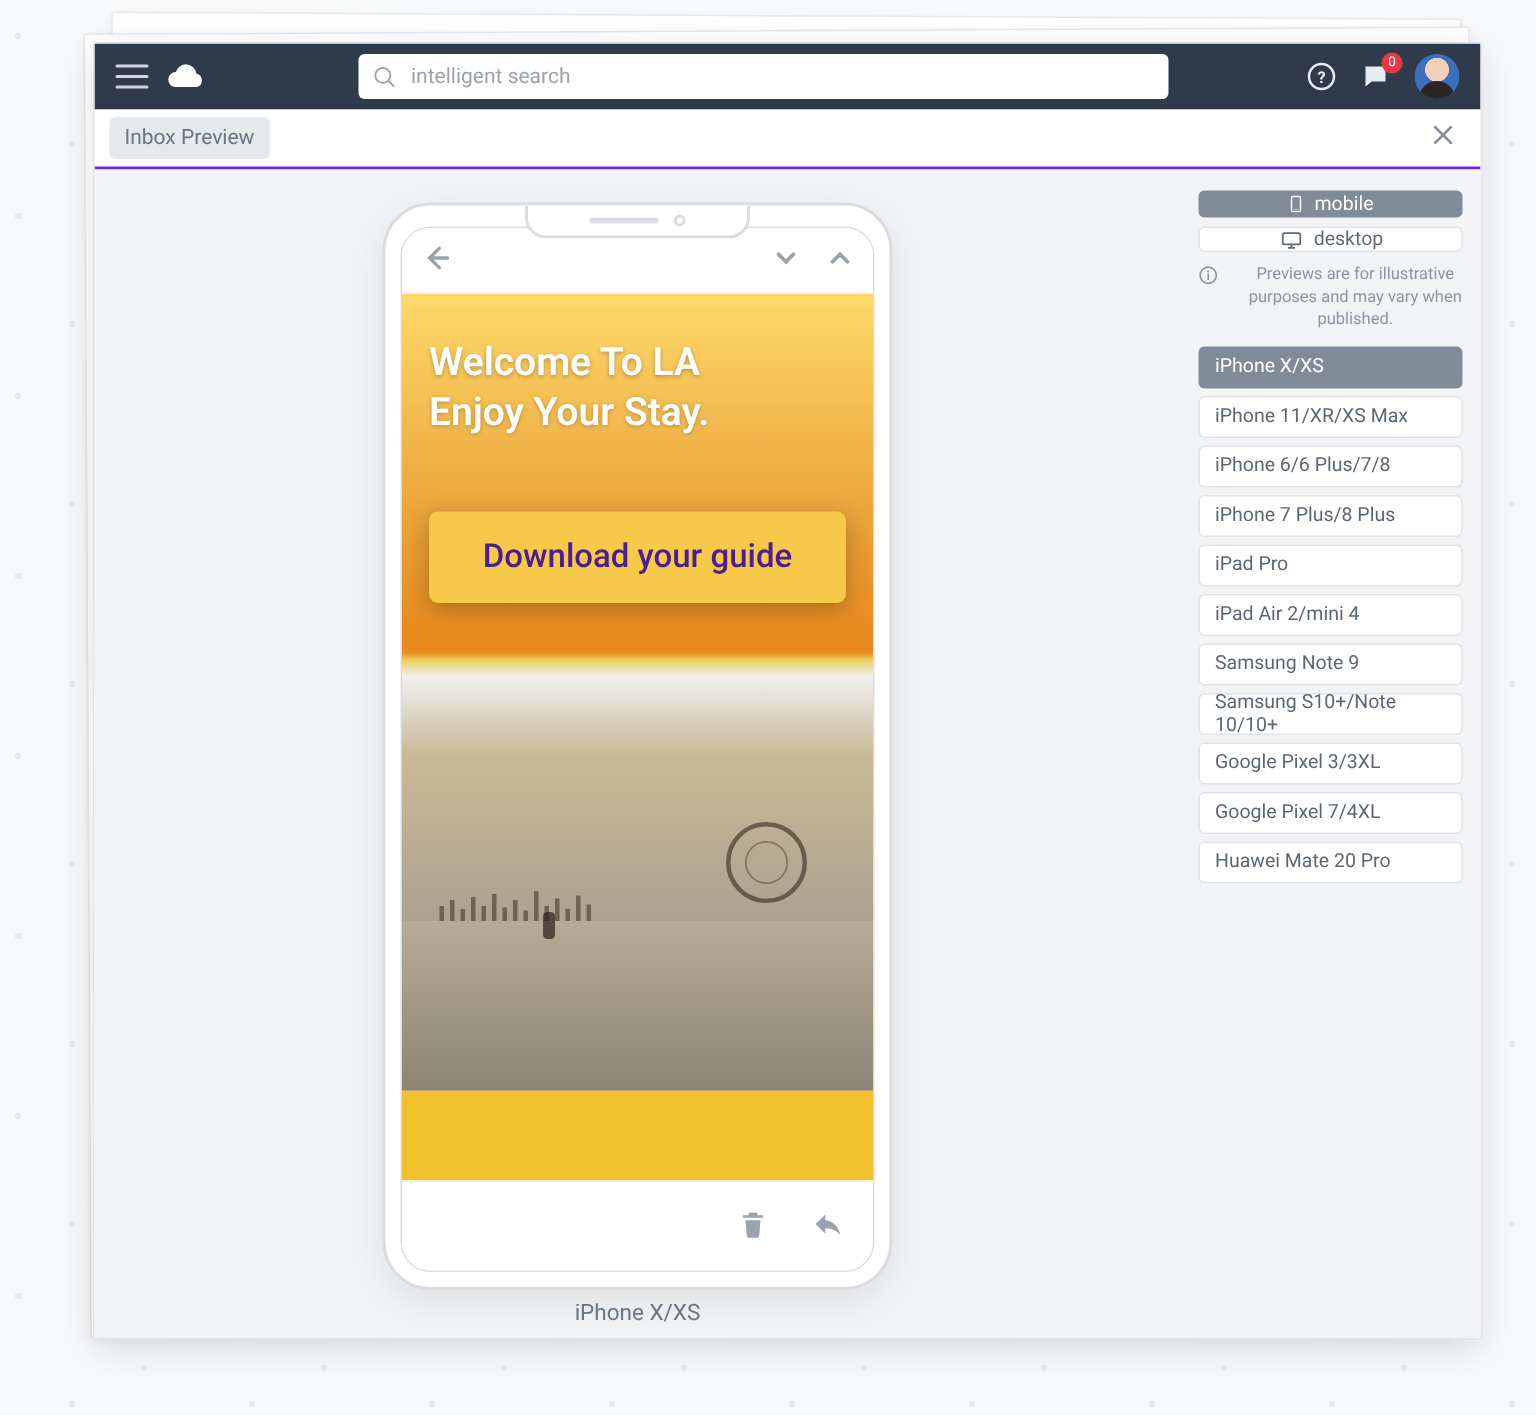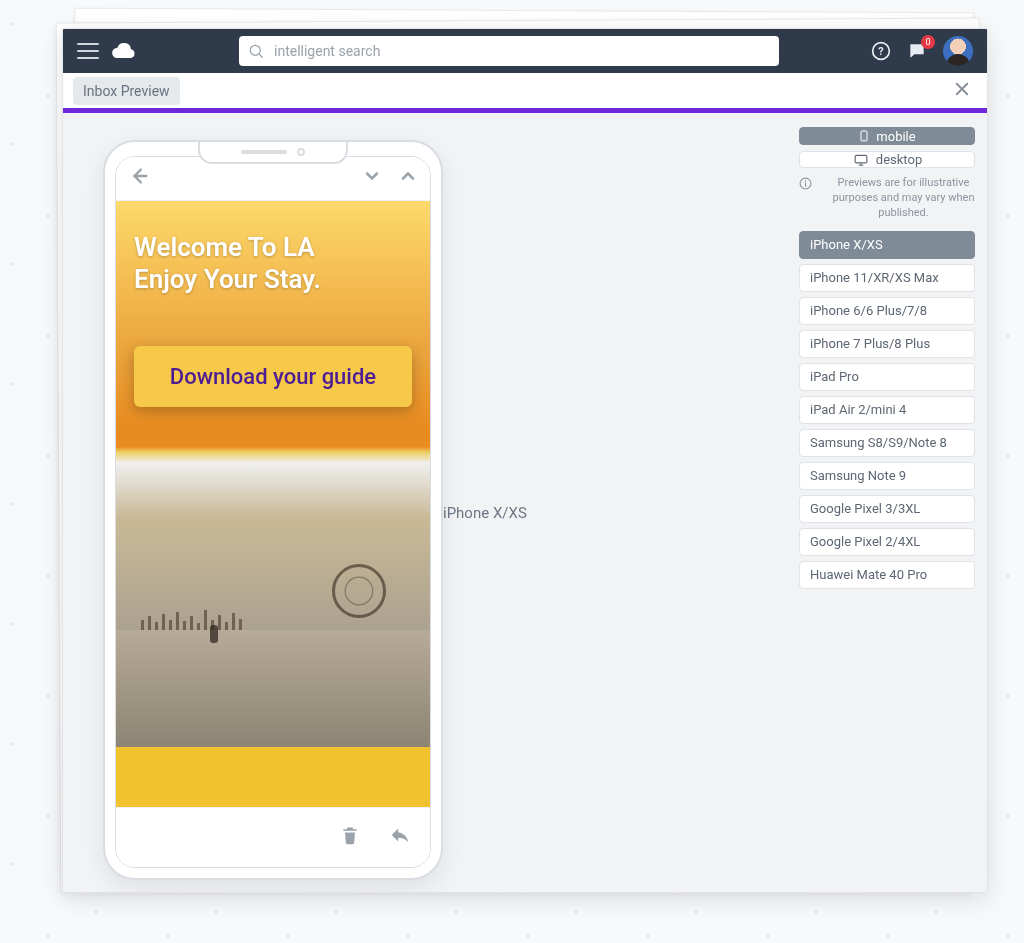--- a/index.html
+++ b/index.html
@@ -82,33 +82,33 @@
                linear-gradient(#3c6fbf,#3c6fbf);
     position:relative;overflow:hidden;cursor:pointer;
   }
   .avatar::after{
     content:"";position:absolute;left:50%;bottom:-4px;transform:translateX(-50%);
     width:24px;height:16px;border-radius:12px 12px 0 0;background:#2b2623;
   }
 
   
   .subbar{
-    height:40px;border-bottom:5px solid #6d28d9;display:flex;align-items:center;padding:0 10px;gap:8px;
+    height:40px;border-bottom:2px solid #6d28d9;display:flex;align-items:center;padding:0 10px;gap:8px;
     background:#fff;
     text-align:right;
   }
   .pill{
     background:#e6e9ec;color:#6a7480;border-radius:4px;padding:6px 10px;font-size:14px;
   }
   .close-x{margin-left:auto;color:var(--closebtn);cursor:pointer;padding:6px}
 
   
   .body{flex:1;display:flex;background:var(--light);min-height:0}
   .canvas{
-    flex:1;display:flex;flex-direction:row;align-items:center;justify-content:flex-start;
+    flex:1;display:flex;flex-direction:column;align-items:center;justify-content:flex-start;
     padding:22px 40px 8px;position:relative;min-width:0;
   }
   .caption{color:#6d7885;font-size:15px;margin-top:6px}
 
   
   .phone{
     width:340px;height:740px;border-radius:32px;border:2px solid #d9dde2;background:#fff;
     box-shadow:0 8px 24px rgba(0,0,0,.08);
     position:relative;padding:14px 10px 10px;display:flex;flex-direction:column;
   }
@@ -325,21 +325,21 @@
         <span>Previews are for illustrative purposes and may vary when published.</span>
       </div>
       <div class="devlist">
 
       <div class="dev active">iPhone X/XS</div>
           <div class="dev">iPhone 11/XR/XS Max</div>
           <div class="dev">iPhone 6/6 Plus/7/8</div>
           <div class="dev">iPhone 7 Plus/8 Plus</div>
           <div class="dev">iPad Pro</div>
           <div class="dev">iPad Air 2/mini 4</div>
-          <div class="dev">Samsung S8/S9/Note 8</div>
           <div class="dev">Samsung Note 9</div>
+          <div class="dev">Samsung S10+/Note 10/10+</div>
           <div class="dev">Google Pixel 3/3XL</div>
-          <div class="dev">Google Pixel 2/4XL</div>
-          <div class="dev">Huawei Mate 40 Pro</div>
+          <div class="dev">Google Pixel 7/4XL</div>
+          <div class="dev">Huawei Mate 20 Pro</div>
         </div>
     </div>
   </div>
 </div>
 
 </body></html>

